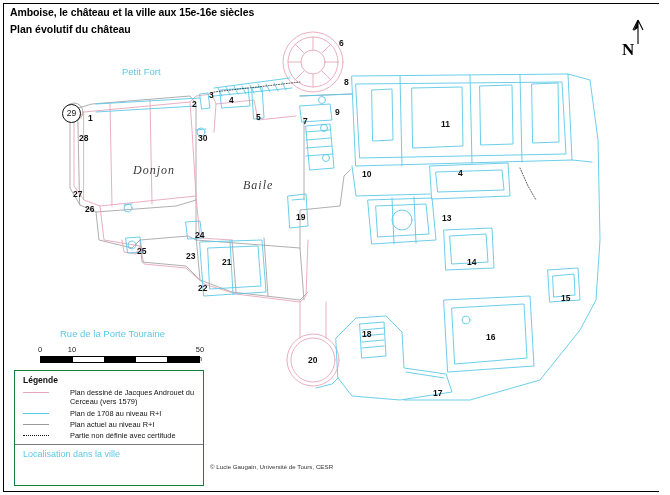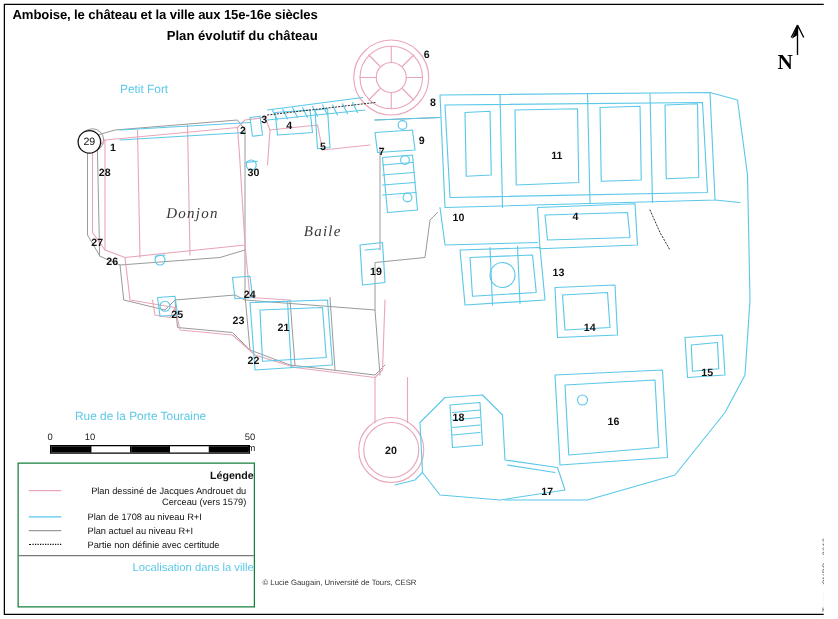--- a/index.html
+++ b/index.html
@@ -3,21 +3,21 @@
 <meta charset="utf-8">
 <style>
   html,body{margin:0;padding:0;}
   body{
     width:670px;height:495px;
     background:#ffffff;
     font-family:"Liberation Sans", sans-serif;
     color:#000;
     overflow:hidden;
   }
-  #page{position:relative;width:659px;height:495px;overflow:hidden;text-align:right;}
+  #page{position:relative;width:659px;height:495px;overflow:hidden;}
 
   .frame{
     position:absolute;left:3px;top:3px;width:664px;height:489px;
     border:1px solid #000;box-sizing:border-box;
   }
 
   .title-block{position:absolute;left:10px;top:6px;}
   .title-main{font-size:10.5px;font-weight:bold;letter-spacing:-0.1px;}
   .title-sub{font-size:10.5px;font-weight:bold;margin-top:5px;}
 
@@ -236,21 +236,21 @@
         <path d="M338 378 L332 384 L316 388"></path>
       </g>
 
       <g stroke="#111" stroke-width="0.7" stroke-dasharray="1,1.6">
         <path d="M520 168 L528 186 L536 200"></path>
         <path d="M214 92 L300 82"></path>
       </g>
     </g>
   </svg>
 
-  <div class="maplabel" style="left:96px;top:66px;">Petit Fort</div>
+  <div class="maplabel" style="left:122px;top:66px;">Petit Fort</div>
   <div class="maplabel" style="left:60px;top:328px;">Rue de la Porte Touraine</div>
   <div class="donjon" style="left:133px;top:163px;">Donjon</div>
   <div class="baile" style="left:243px;top:178px;">Baile</div>
 
   <div class="num" style="left:88px;top:114px;">1</div>
   <div class="num" style="left:192px;top:100px;">2</div>
   <div class="num" style="left:209px;top:91px;">3</div>
   <div class="num" style="left:229px;top:96px;">4</div>
   <div class="num" style="left:256px;top:113px;">5</div>
   <div class="num" style="left:339px;top:39px;">6</div>

